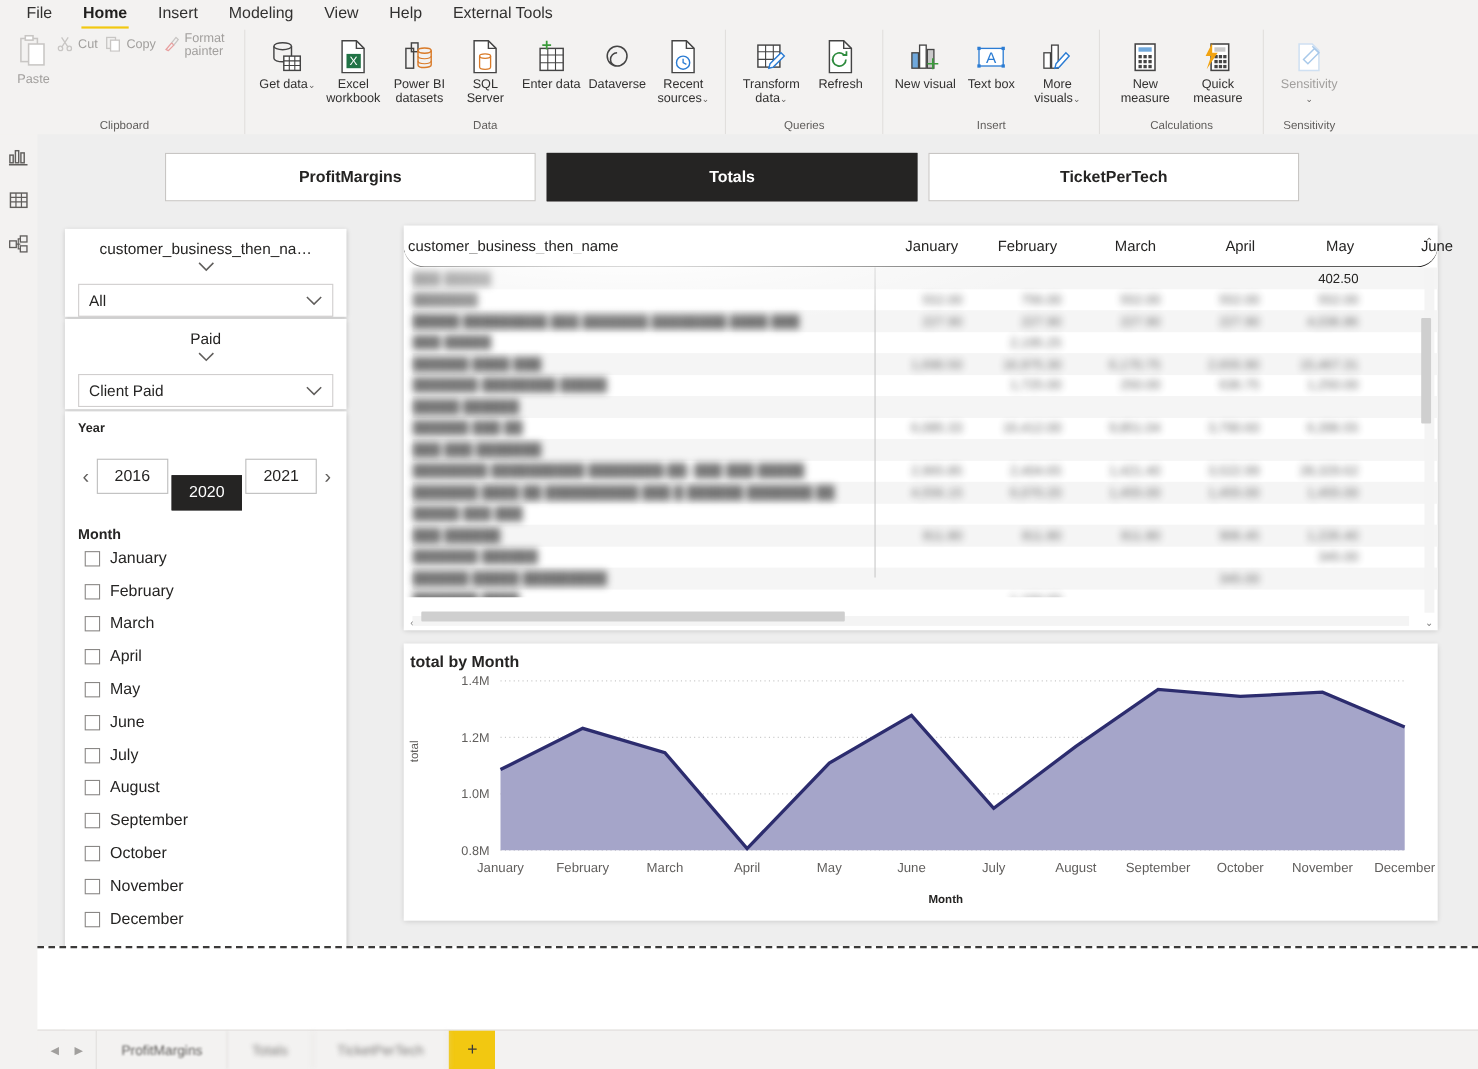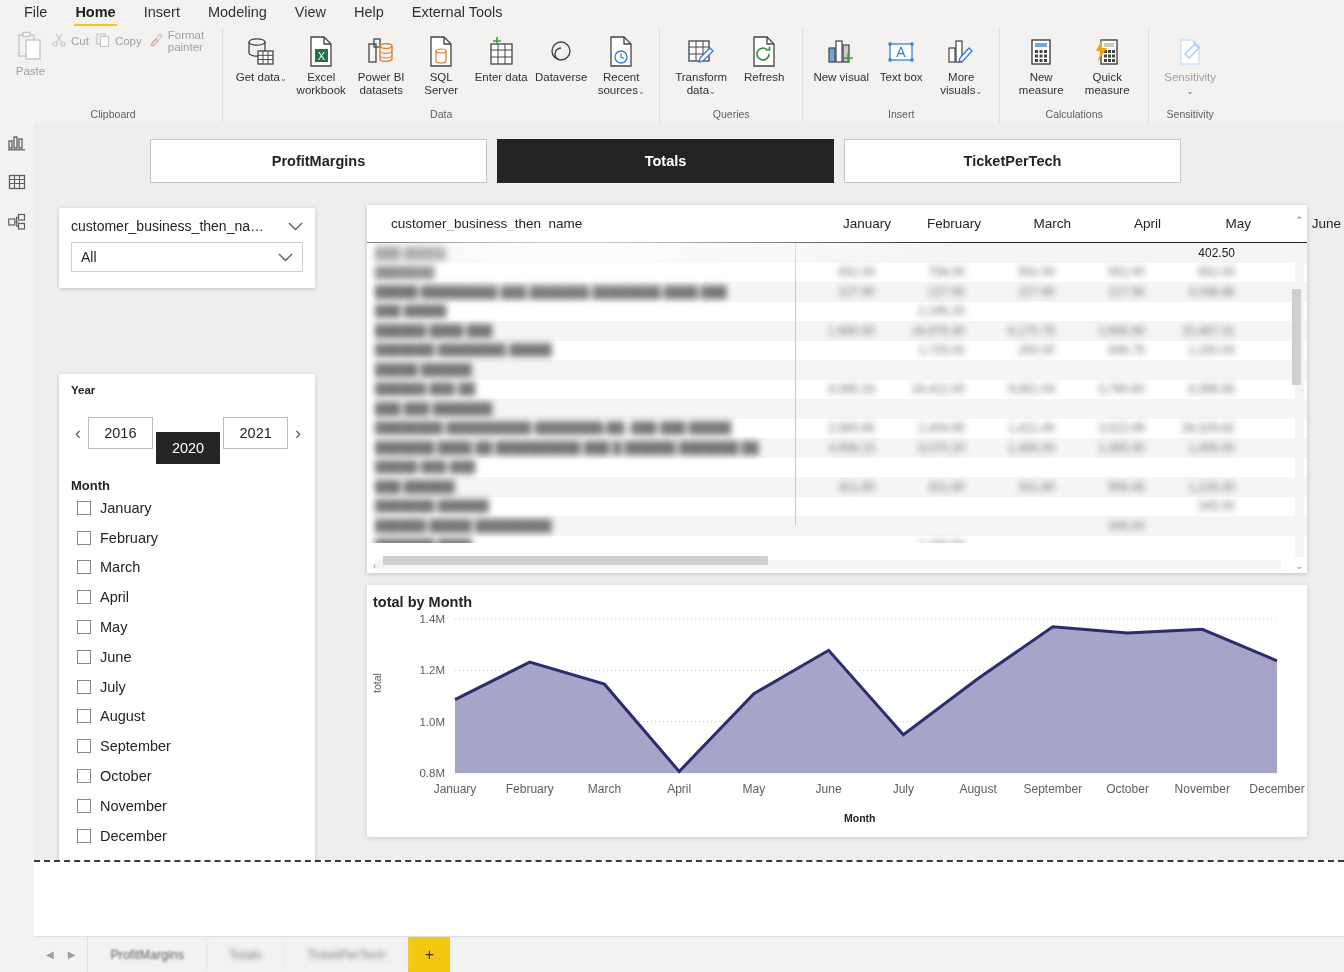--- a/index.html
+++ b/index.html
@@ -59,21 +59,21 @@
   .navbtns { position: absolute; left: 116px; top: 17px; display: flex; gap: 10px; font-weight: bold; }
   .navbtn {
     width: 337px; height: 44px; display: flex; align-items: center; justify-content: center;
     background: #ffffff; border: 1px solid #c8c6c4; font-size: 14.5px; color: #252423; cursor: default;
   }
   .navbtn.active { background: #252423; border-color: #252423; color: #ffffff; }
 
   
   .slicer { position: absolute; background: #ffffff; box-shadow: 0 1px 4px rgba(0,0,0,0.18); }
   .sl-dropdown { position: absolute; left: 25px; top: 86px; width: 256px; height: 80px; padding: 10px 12px; }
-  .sl-head { display: flex; align-items: center; justify-content: space-between; font-size: 14px; color: #252423; }
+  .sl-head { display: flex; align-items: center; justify-content: space-between; font-size: 14px; color: #252423; flex-direction: column; }
   .sl-box {
     margin-top: 8px; height: 30px; border: 1px solid #d0cece; display: flex;
     align-items: center; justify-content: space-between; padding: 0 9px; font-size: 14px; color: #252423;
   }
   .sl-paid { position: absolute; left: 25px; top: 168px; width: 256px; height: 82px; padding: 10px 12px; }
   .sl-year {
     position: absolute; left: 25px; top: 252px; width: 256px; height: 580px;
     padding: 10px 10px 8px 12px;
   }
   .sl-caption { font-size: 11.5px; color: #252423; font-weight: 600; }
@@ -84,21 +84,21 @@
     display: flex; align-items: center; justify-content: center; font-size: 14.5px; color: #252423; cursor: default;
   }
   .ybtn.active { background: #252423; border-color: #252423; color: #ffffff; margin-top: 30px; }
   .month-caption { margin-top: 14px; font-size: 13px; color: #252423; font-weight: 600; }
   .mrow { display: flex; align-items: center; gap: 9px; height: 29.8px; padding-left: 6px; cursor: default; }
   .cbox { width: 14px; height: 14px; border: 1px solid #8a8886; background: #fff; flex: none; }
   .mlbl { font-size: 14.5px; color: #252423; }
 
   
   .matrix { position: absolute; left: 333px; top: 83px; width: 940px; height: 368px; background: #ffffff; box-shadow: 0 1px 5px rgba(0,0,0,0.2); }
-  .mx-head { display: flex; height: 38px; border-bottom: 1.5px solid #252423; padding-left: 24px; }
+  .mx-head { display: flex; height: 38px; border-bottom: 1.5px solid #252423; padding-left: 4px; border-radius: 19px; }
   .mx-h-name { flex: none; width: 420px; display: flex; align-items: center; font-size: 13.5px; color: #252423; }
   .mx-h-num { flex: none; width: 74px; display: flex; align-items: center; justify-content: flex-end; padding-right: 10px; font-size: 13.5px; color: #252423; }
   .mx-h-num.w1 { width: 90px; }
   .mx-scrollup { position: absolute; right: 4px; top: 10px; font-size: 9px; color: #605e5c; }
   .mx-body { position: relative; height: 300px; overflow: hidden; padding-left: 8px; }
   .mx-row { display: flex; height: 19.5px; align-items: center; }
   .mx-row.alt { background: #f5f5f5; }
   .mx-c-name { flex: none; width: 420px; font-size: 12px; color: #444; white-space: nowrap; overflow: hidden;
     filter: blur(3.4px); opacity: .72; }
   .mx-c-num { flex: none; width: 74px; text-align: right; padding-right: 10px; font-size: 12px; color: #333;
@@ -467,20 +467,38 @@
       <div class="sl-box">
         <span>All</span>
         <span>
           <svg width="15" height="9" viewBox="0 0 15 9">
               <path d="M1 1 L7.5 7.5 L14 1" fill="none" stroke="#605e5c" stroke-width="1.4"></path>
             </svg>
         </span>
       </div>
     </div>
 
+    <div class="slicer sl-paid">
+      <div class="sl-head">
+        <span>Paid</span>
+        <span>
+          <svg width="15" height="9" viewBox="0 0 15 9">
+              <path d="M1 1 L7.5 7.5 L14 1" fill="none" stroke="#605e5c" stroke-width="1.4"></path>
+            </svg>
+        </span>
+      </div>
+      <div class="sl-box">
+        <span>Client Paid</span>
+        <span>
+          <svg width="15" height="9" viewBox="0 0 15 9">
+              <path d="M1 1 L7.5 7.5 L14 1" fill="none" stroke="#605e5c" stroke-width="1.4"></path>
+            </svg>
+        </span>
+      </div>
+    </div>
 
     <div class="slicer sl-year">
       <div class="sl-caption">Year</div>
       <div class="year-row">
         <div class="yarrow">‹</div>
         <div class="ybtn">2016</div>
         <div class="ybtn active">2020</div>
         <div class="ybtn">2021</div>
         <div class="yarrow">›</div>
       </div>

